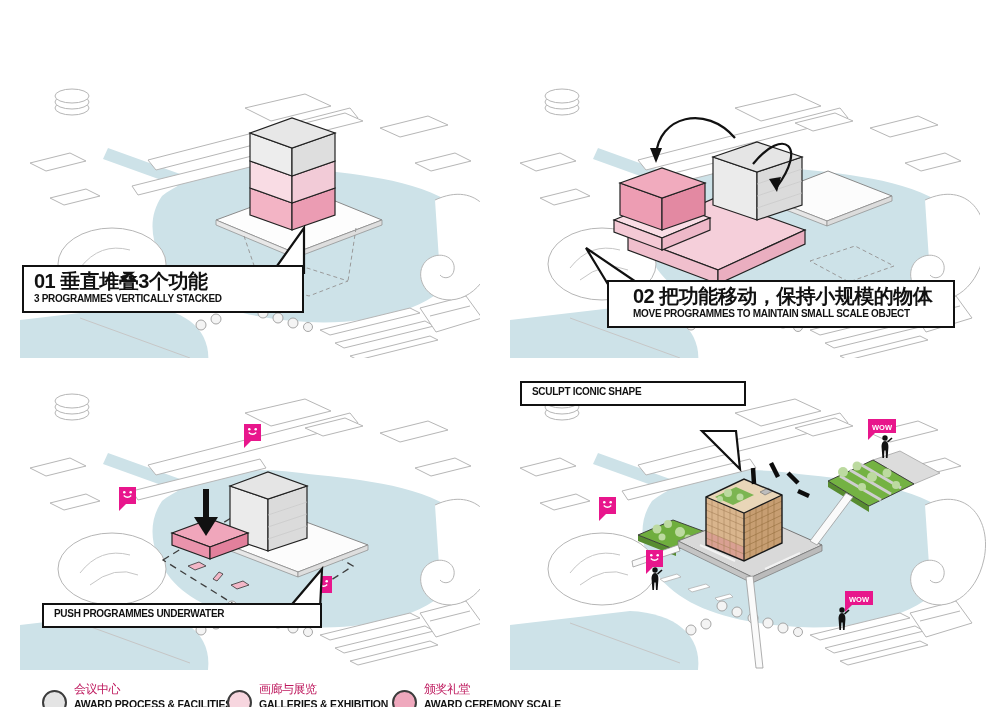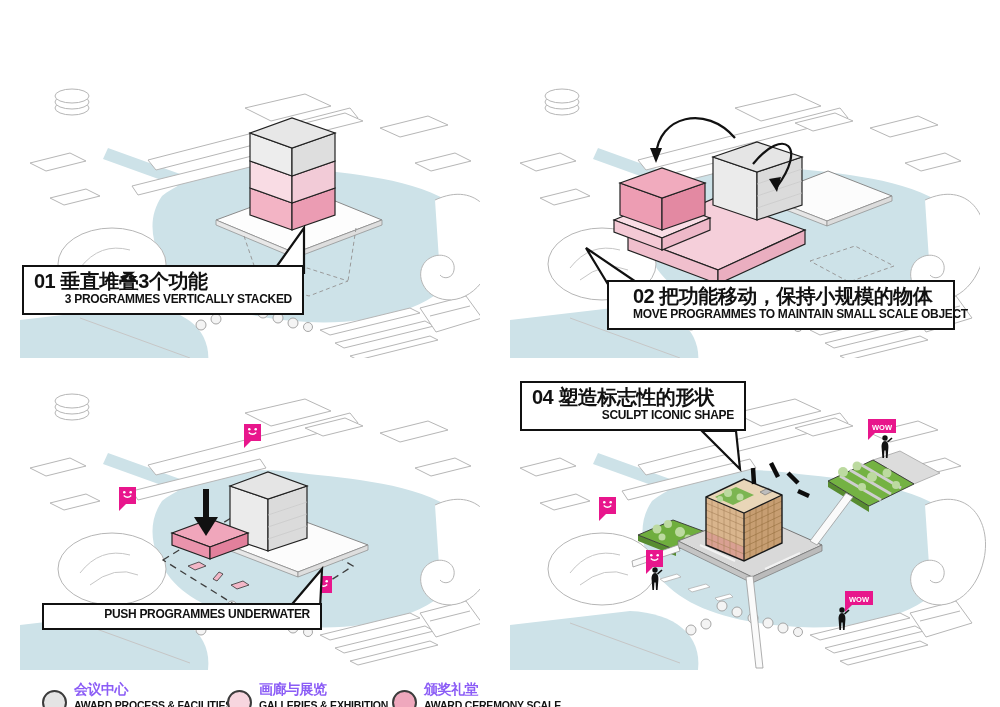--- a/index.html
+++ b/index.html
@@ -3,25 +3,25 @@
 <meta charset="utf-8">
 <style>
   html,body{margin:0;padding:0;background:#fff;}
   .page{position:relative;width:1000px;height:707px;background:#fff;overflow:hidden;
         font-family:"Liberation Sans","DejaVu Sans",sans-serif;margin-top:43px;}
   .panel{position:absolute;overflow:hidden;}
   .panel svg.art{position:absolute;left:0;top:0;width:100%;height:100%;}
   .label-box{position:absolute;background:#fff;border:2.5px solid #111;
              padding:3px 10px 6px 10px;line-height:1.15;box-sizing:border-box;}
   .label-box .zh{font-size:20px;font-weight:700;color:#111;white-space:nowrap;letter-spacing:-0.5px;}
-  .label-box .en{font-size:12px;font-weight:700;color:#111;white-space:nowrap;letter-spacing:-0.3px;text-align:right;}
+  .label-box .en{font-size:10px;font-weight:700;color:#111;white-space:nowrap;letter-spacing:-0.3px;}
   .legend{position:absolute;left:0;top:0;width:1000px;height:60px;}
   .legend-item{position:absolute;display:flex;align-items:flex-start;gap:7px;}
   .swatch{width:21px;height:21px;border-radius:50%;border:2px solid #3c3c3c;margin-top:9px;flex:0 0 auto;}
-  .legend-text .lz{font-size:14px;font-weight:700;color:#8b5cf6;letter-spacing:-0.5px;}
+  .legend-text .lz{font-size:12px;font-weight:400;color:#be185d;letter-spacing:-0.5px;}
   .legend-text .le{font-size:10.5px;font-weight:700;color:#111;letter-spacing:-0.2px;}
   text{font-family:"Liberation Sans","DejaVu Sans",sans-serif;}
 </style>
 </head>
 <body>
 
 <div class="page">
 
   <svg style="position:absolute;width:0;height:0" aria-hidden="true">
     <defs>
@@ -277,21 +277,20 @@
       <polygon points="192,58 226,58 230,96" fill="#fff" stroke="#111" stroke-width="2.2"></polygon>
       <use href="#smiley" x="93" y="143"></use>
       <use href="#smiley" x="140" y="196"></use>
       <use href="#wowtag" x="363" y="62"></use>
       <use href="#wowtag" x="340" y="234"></use>
       <use href="#person" x="375" y="78"></use>
       <use href="#person" x="145" y="210"></use>
       <use href="#person" x="332" y="250"></use>
     </svg>
     <div class="label-box" style="left:10px;top:8px;width:226px;">
-      <div class="zh">04 塑造标志性的形状</div>
       <div class="en">SCULPT ICONIC SHAPE</div>
     </div>
   </section>
 
   <div class="legend" style="top:638px;">
     <div class="legend-item" style="left:42px;">
       <span class="swatch" style="background-color: rgb(228, 228, 228);"></span>
       <span class="legend-text">
         <div class="lz">会议中心</div>
         <div class="le">AWARD PROCESS &amp; FACILITIES</div>

